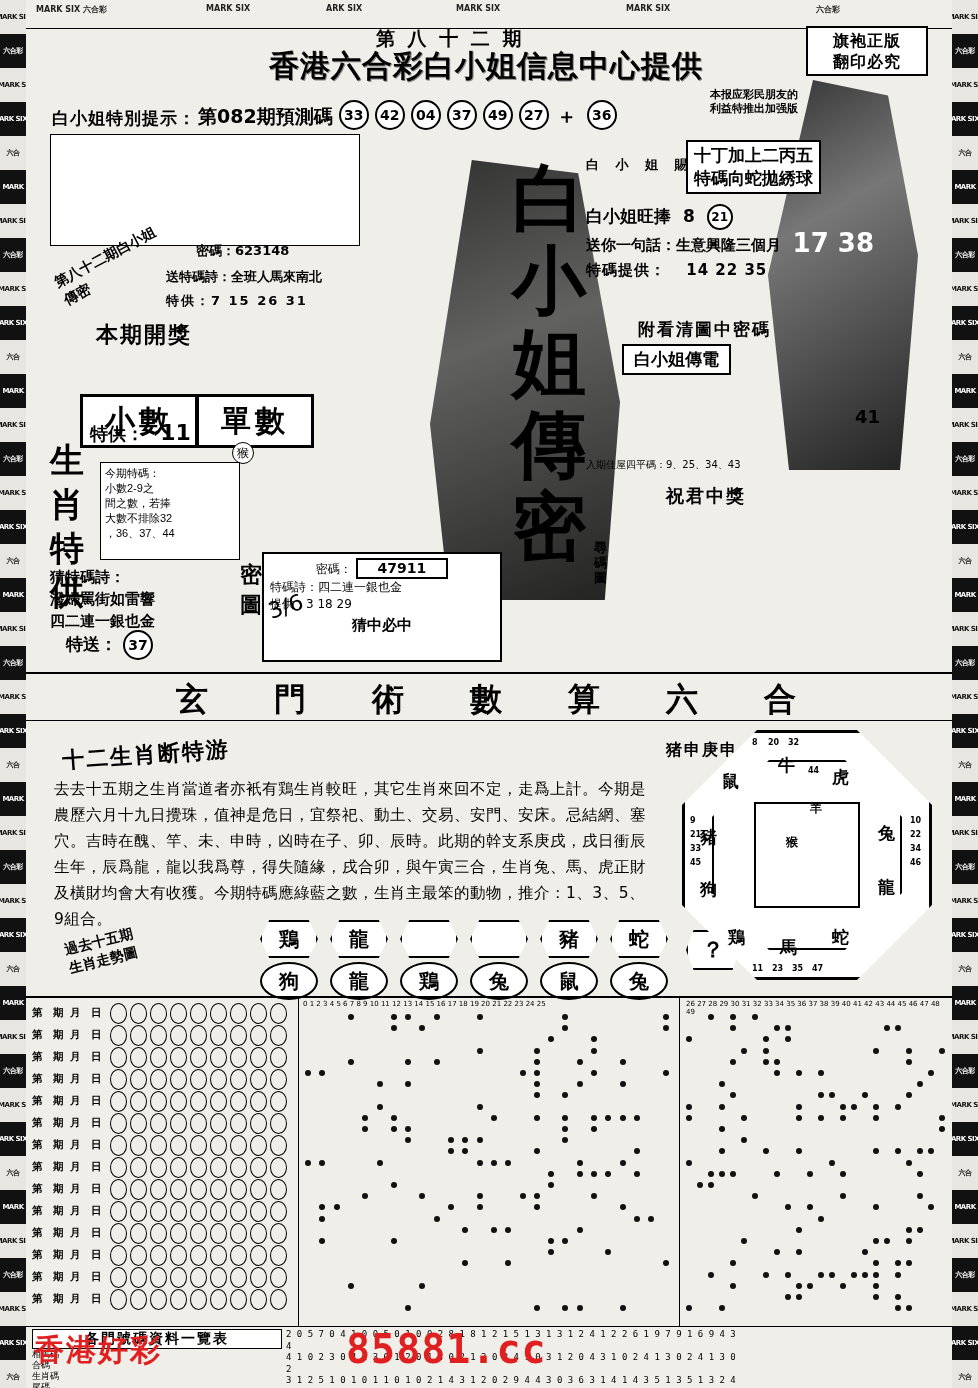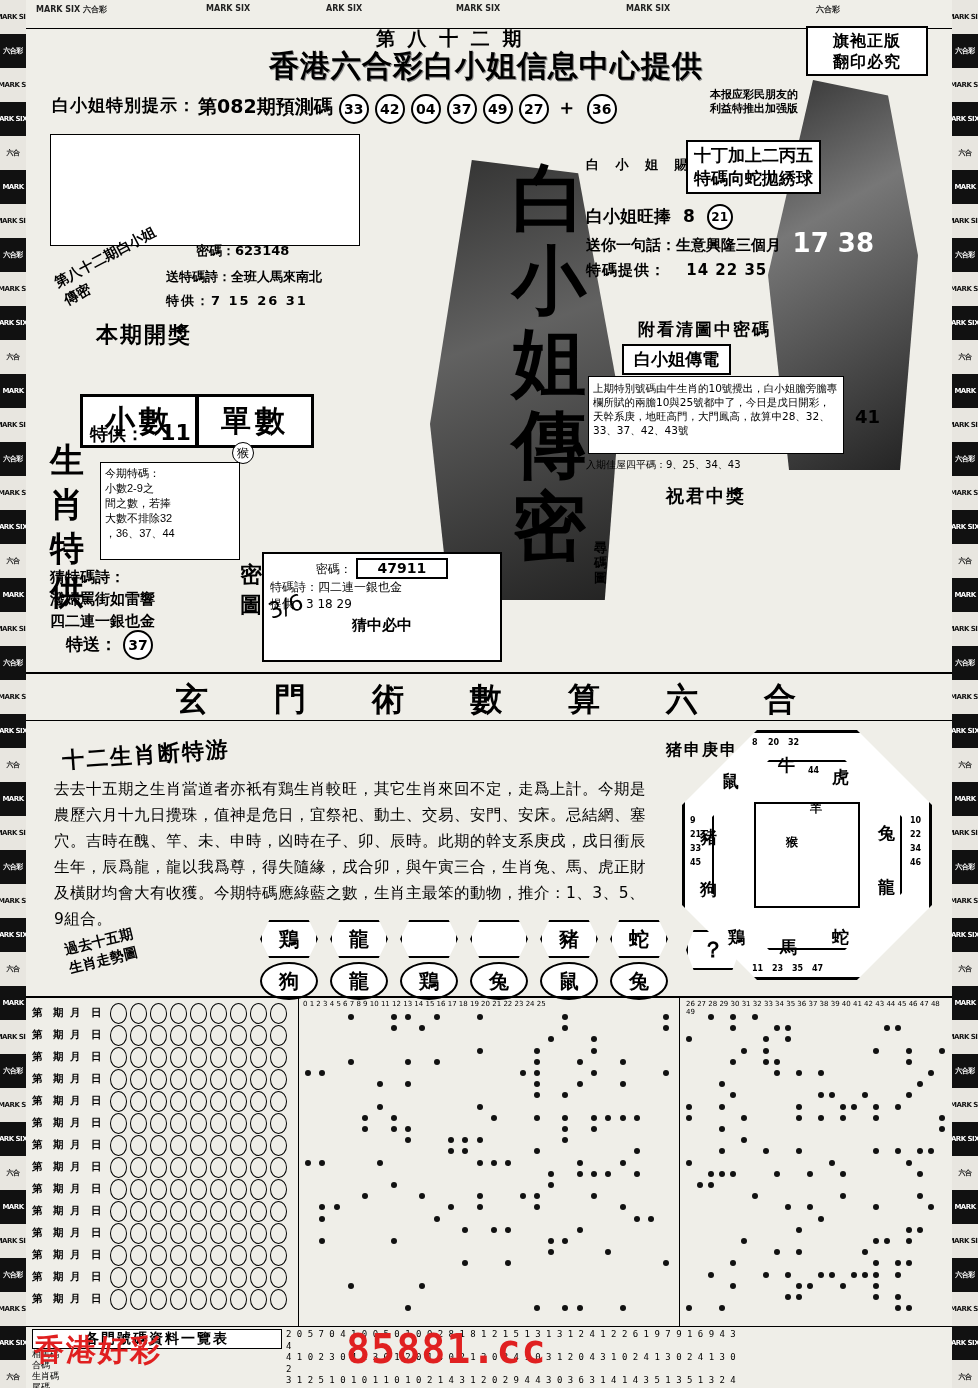--- a/index.html
+++ b/index.html
@@ -40,21 +40,21 @@
     border:2px solid #000;background:#fff;display:flex;flex-direction:column;
     align-items:center;justify-content:center;font-size:14px;font-weight:bold;
     line-height:19px;letter-spacing:1px;}
   .stamp-right{position:absolute;right:24px;top:26px;width:118px;height:46px;
     border:2px solid #000;background:#fff;display:flex;flex-direction:column;
     align-items:center;justify-content:center;font-size:16px;font-weight:bold;
     line-height:21px;letter-spacing:1px;}
 
   
   .predrow{position:absolute;left:26px;top:94px;width:760px;height:36px;
-    display:flex;align-items:flex-start;}
+    display:flex;align-items:flex-end;}
   .predrow .lbl{font-size:17px;font-weight:bold;letter-spacing:1px;}
   .predrow .lbl2{font-size:19px;font-weight:bold;letter-spacing:0px;margin-left:2px;}
   .ball{display:inline-flex;align-items:center;justify-content:center;
     width:26px;height:26px;border:2px solid #000;border-radius:50%;
     font-size:14px;font-weight:bold;margin-left:6px;background:#fff;}
   .plus{font-size:20px;font-weight:bold;margin:0 4px 0 8px;}
 
   .predrow-note{position:absolute;right:150px;top:88px;width:92px;font-size:11px;
     line-height:14px;font-weight:bold;text-align:left;}
 
@@ -400,21 +400,20 @@
         <span>送你一句話：</span><span>生意興隆三個月</span>
       </div>
       <div class="l4">
         <span>特碼提供：</span>
         <span style="margin-left:14px;">14   22   35</span>
       </div>
     </div>
 
     <div class="fu-line">附看清圖中密碼</div>
     <div class="chuandian">白小姐傳電</div>
-    <div class="paragraph-box">上期特別號碼由牛生肖的10號攪出，白小姐膽旁膽專欄所賦的兩膽10與25號都中了，今日是戊日開彩，天幹系庚，地旺高門，大門鳳高，故算中28、32、33、37、42、43號</div>
     <div class="smallnote">入期佳屋四平碼：9、25、34、43</div>
     <div class="zhujun">祝君中獎</div>
 
     <div class="band">
       <span class="ch" style="left:150px;">玄</span>
       <span class="ch" style="left:248px;">門</span>
       <span class="ch" style="left:346px;">術</span>
       <span class="ch" style="left:444px;">數</span>
       <span class="ch" style="left:542px;">算</span>
       <span class="ch" style="left:640px;">六</span>

